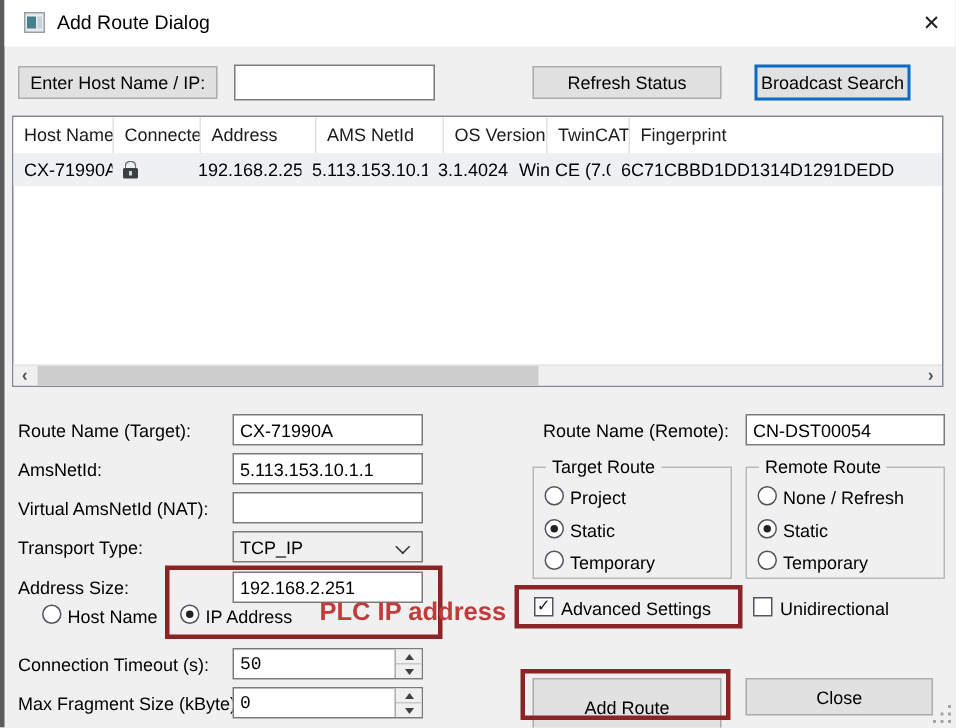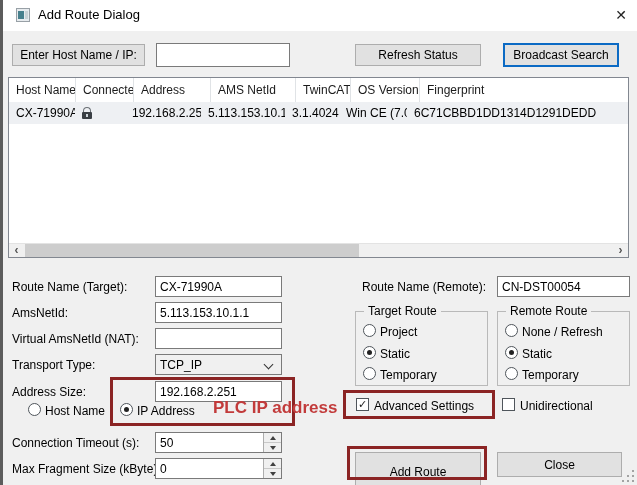--- a/index.html
+++ b/index.html
@@ -59,21 +59,21 @@
   
   .radio{width:13px;height:13px;border:1px solid #4f555b;border-radius:50%;background:#fff;position:absolute;cursor:pointer;}
   .radio.sel::after{content:"";position:absolute;left:3px;top:3px;width:5px;height:5px;border-radius:50%;background:#222;}
 
   
   .check{width:13px;height:13px;border:1px solid #4f555b;background:#fff;position:absolute;cursor:pointer;
          display:flex;align-items:center;justify-content:center;font-size:11px;color:#1a1a1a;line-height:13px;}
 
   
   .spinwrap{width:127px;height:21px;position:absolute;background:#fff;border:1px solid #7a7a7a;}
-  .spinwrap .val{position:absolute;left:4px;top:3px;font-size:12px;}
+  .spinwrap .val{position:absolute;left:4px;top:3px;font-size:12px;font-family:Liberation Mono, monospace;}
   .spinner{position:absolute;right:0;top:0;bottom:0;width:17px;background:#f0f0f0;border-left:1px solid #adadad;}
   .spin-up,.spin-dn{position:absolute;left:0;right:0;height:9px;display:flex;align-items:center;justify-content:center;cursor:pointer;}
   .spin-up{top:0;border-bottom:1px solid #c8c8c8;}
   .spin-dn{bottom:0;}
   .tri-up{width:0;height:0;border-left:3.5px solid transparent;border-right:3.5px solid transparent;border-bottom:4px solid #404040;}
   .tri-dn{width:0;height:0;border-left:3.5px solid transparent;border-right:3.5px solid transparent;border-top:4px solid #404040;}
 
   
   .groupbox{border:1px solid #b9b9b9;}
   .gb-legend{position:absolute;top:-8px;left:8px;background:#f0f0f0;padding:0 4px;font-size:12px;}
@@ -96,30 +96,30 @@
     <div class="inner"></div>
       <div class="inner2"></div>
   </div>
   <div class="abs title-text">Add Route Dialog</div>
   <div class="abs close-btn">✕</div>
 </div>
 
 <div class="abs btn" style="left:12px;top:44px;width:133px;height:22px;">Enter Host Name / IP:</div>
 <input class="abs tb" style="left: 156px; top: 43px; width: 134px; height: 24px;" value="">
 <div class="abs btn" style="left:355px;top:44px;width:126px;height:22px;">Refresh Status</div>
-<div class="abs btn focus" style="left:503px;top:43px;width:116px;height:24px;">Broadcast Search</div>
+<div class="abs btn focus" style="left:503px;top:43px;width:104px;height:24px;">Broadcast Search</div>
 
 <div class="abs listview">
   <div class="lv-header">
     <div class="cell c0">Host Name</div>
     <div class="cell c1">Connected</div>
     <div class="cell c2">Address</div>
     <div class="cell c3">AMS NetId</div>
+    <div class="cell c5">OS Version</div>
     <div class="cell c4">TwinCAT</div>
-    <div class="cell c5">OS Version</div>
     <div class="cell c6" style="border-right:none;">Fingerprint</div>
   </div>
   <div class="lv-row">
     <div class="cell c0">CX-71990A</div>
     <div class="cell c1" style="padding-left:0;">
       <span class="lock">
         <span class="shackle"></span>
           <span class="body"></span>
           <span class="hole"></span>
       </span>

